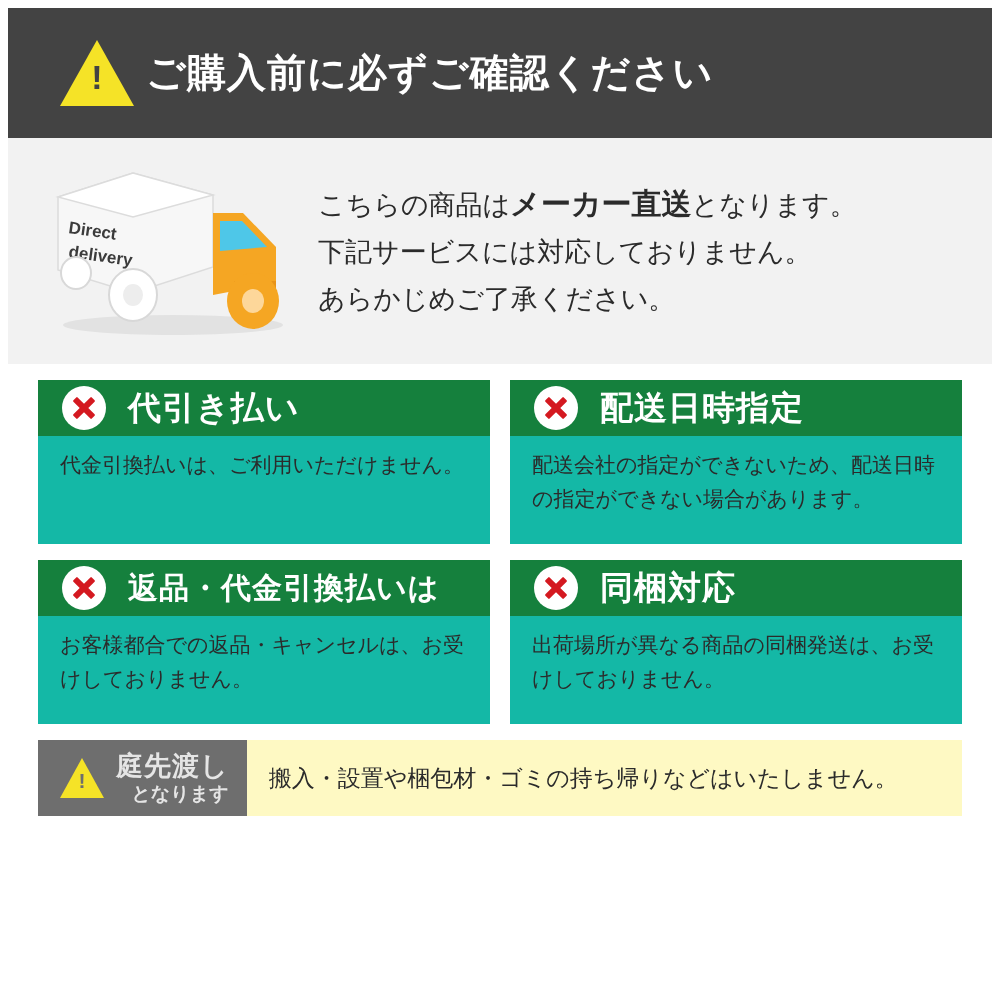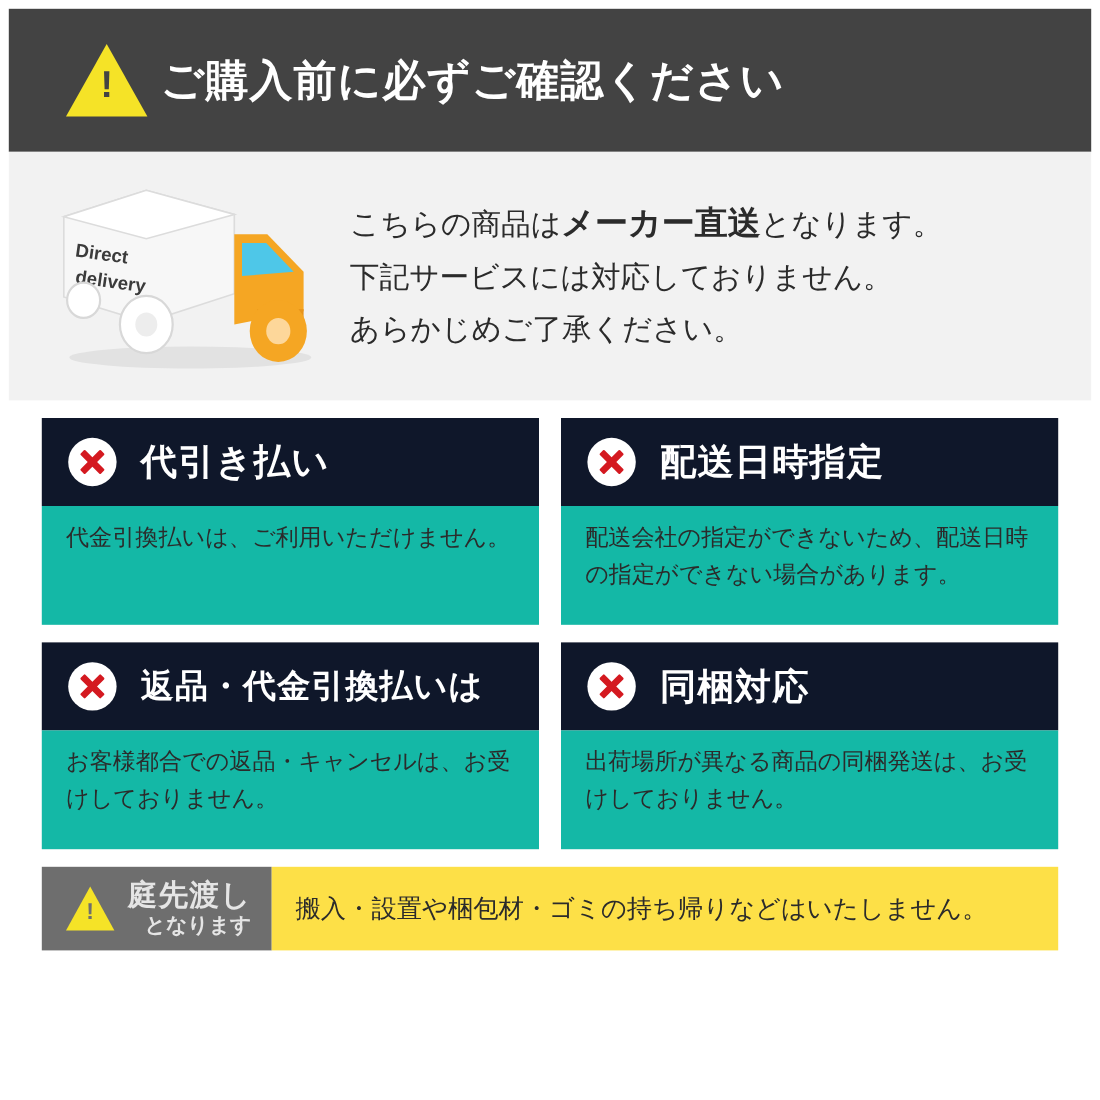--- a/index.html
+++ b/index.html
@@ -94,24 +94,24 @@
     display: grid;
     grid-template-columns: 1fr 1fr;
     gap: 16px 20px;
     padding: 16px 30px 0 30px;
     box-sizing: border-box;
   }
   .notice {
     background: #f2f2f2;
   }
   .notice-head {
-    background: #0f172a;
-    display: flex;
-    align-items: center;
-    height: 80px;
+    background: #15803d;
+    display: flex;
+    align-items: center;
+    height: 56px;
     padding-left: 24px;
     box-sizing: border-box;
   }
   .xmark {
     width: 44px;
     height: 44px;
     border-radius: 50%;
     background: #ffffff;
     position: relative;
     flex: 0 0 auto;
@@ -198,21 +198,21 @@
     letter-spacing: 1px;
   }
   .footer-left-text .l2 {
     display: block;
     font-size: 19px;
     font-weight: bold;
     text-align: right;
     margin-top: 4px;
   }
   .footer-right {
-    background: #fde047;
+    background: #fef9c3;
     flex: 1 1 auto;
     display: flex;
     align-items: center;
     padding-left: 22px;
     color: #2b2b2b;
     font-size: 23px;
   }
 </style>
 </head>
 <body>

